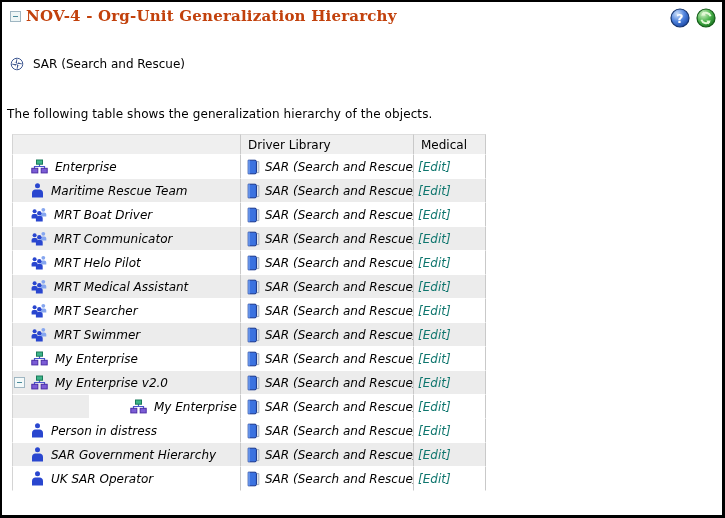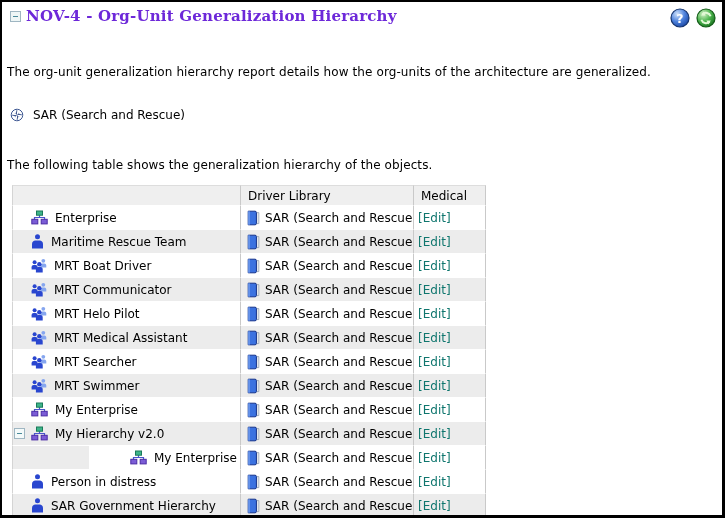--- a/index.html
+++ b/index.html
@@ -17,21 +17,21 @@
   .titlebar { display:flex; align-items:flex-start; padding:5px 6px 0 8px; }
   .collapse-box {
     width:11px; height:11px; margin-top:4px;
     border:1px solid #9fb6c2; background:#eef6f6;
     display:inline-flex; align-items:center; justify-content:center;
     cursor:pointer; flex:0 0 auto;
   }
   .collapse-box::before { content:""; width:5px; height:1px; background:#4a8a9a; }
   .page-title {
     font-family:"DejaVu Serif","Liberation Serif",serif;
-    font-weight:bold; font-size:15px; color:#6d28d9;
+    font-weight:bold; font-size:15px; color:#c2410c;
     margin-left:5px; letter-spacing:.2px; flex:1 1 auto;
   }
   .tb-icons { display:flex; gap:6px; flex:0 0 auto; margin-top:1px; }
   .tb-icons svg { display:block; cursor:pointer; }
   
   .desc1 { margin:37px 5px 0 5px; letter-spacing:.1px; }
   .tree-item { margin:29px 0 0 8px; display:flex; align-items:center; gap:9px; }
   .tree-item svg { display:block; }
   .desc2 { margin:36px 5px 0 5px; letter-spacing:.1px; }
   
@@ -42,21 +42,21 @@
   }
   .hier th, .hier td {
     border-right:1px solid #c9c9c9;
     border-bottom:1px solid #fff;
     font-weight:normal; text-align:left;
     overflow:hidden; white-space:nowrap;
     vertical-align:middle;
   }
   .hier th { background:#efefef; height:21px; padding-left:7px; border-top:1px solid #ddd; }
   .hier th:first-child, .hier td:first-child { border-left:1px solid #d4d4d4; }
-  .hier td { height:23px; }
+  .hier td { height:23px;font-style:italic; }
   tr.shade-gray td { background:#ececec; }
   tr.shade-white td { background:#ffffff; }
   .name-flex { display:flex; align-items:center; height:23px; position:relative; }
   .toggle-zone { width:18px; flex:0 0 auto; display:flex; align-items:center; justify-content:flex-start; padding-left:1px; }
   .row-icon { flex:0 0 auto; margin-right:7px; display:inline-flex; }
   .row-icon svg { display:block; }
   .minus-toggle {
     width:11px; height:11px;
     border:1px solid #9fb6c2; background:#f4fafa;
     display:inline-flex; align-items:center; justify-content:center;
@@ -105,21 +105,20 @@
           <circle cx="10" cy="10" r="9" fill="url(#gg)" stroke="#145c18" stroke-width="1.2"></circle>
           <path d="M14.6 8.2 A5 5 0 0 0 6.4 6.2" fill="none" stroke="#e2f8d6" stroke-width="2"></path>
           <polygon points="7.6,3.4 5.2,7.4 9.6,7.6" fill="#e2f8d6"></polygon>
           <path d="M5.4 11.8 A5 5 0 0 0 13.6 13.8" fill="none" stroke="#e2f8d6" stroke-width="2"></path>
           <polygon points="12.4,16.6 14.8,12.6 10.4,12.4" fill="#e2f8d6"></polygon>
         </svg>
       </span>
     </div>
   </div>
 
-  <p class="desc1">The org-unit generalization hierarchy report details how the org-units of the architecture are generalized.</p>
 
   <div class="tree-item">
     <span>
       <svg width="14" height="14" viewBox="0 0 16 16">
         <circle cx="8" cy="8" r="6.6" fill="#ffffff" stroke="#35508e" stroke-width="1.1"></circle>
         <path d="M8 0.8 L9.6 6.4 L15.2 8 L9.6 9.6 L8 15.2 L6.4 9.6 L0.8 8 L6.4 6.4 Z" fill="#41588f"></path>
         <path d="M8 0.8 L9.6 6.4 L8 8 Z M15.2 8 L9.6 9.6 L8 8 Z M8 15.2 L6.4 9.6 L8 8 Z M0.8 8 L6.4 6.4 L8 8 Z" fill="#ffffff"></path>
       </svg>
     </span>
     <span>SAR (Search and Rescue)</span>
@@ -419,21 +418,21 @@
                 <span class="minus-toggle"></span>
               </span>
               <span class="row-icon">
                 <svg width="17" height="15" viewBox="0 0 17 15">
                   <path d="M8.5 5 V7.5 M3.5 10 V7.5 H13.5 V10" fill="none" stroke="#4a55cc" stroke-width="1.2"></path>
                   <rect x="5.5" y="1" width="6" height="4.2" fill="#3eb489" stroke="#1a7a5a" stroke-width="1"></rect>
                   <rect x="0.8" y="9.3" width="6" height="4.6" fill="#7b5cd6" stroke="#4b2ca6" stroke-width="1"></rect>
                   <rect x="10.2" y="9.3" width="6" height="4.6" fill="#7b5cd6" stroke="#4b2ca6" stroke-width="1"></rect>
                 </svg>
               </span>
-              <span>My Hierarchy v2.0</span>
+              <span>My Enterprise v2.0</span>
             </div>
           </td>
           <td>
             <div class="owner-flex">
               <span class="row-icon">
                 <svg width="14" height="16" viewBox="0 0 14 16">
                   <path d="M10.8 2.6 h2 v11 h-2 Z" fill="#ffffff" stroke="#8d99aa" stroke-width="0.8"></path>
                   <path d="M2.2 1.2 h6.8 a1.4 1.4 0 0 1 1.4 1.4 v10.8 a1.4 1.4 0 0 1 -1.4 1.4 H2.2 Z" fill="#3b72e0" stroke="#16348c" stroke-width="1"></path>
                   <path d="M2.2 1.2 h1.6 v13.6 H2.2 Z" fill="#6f9bee"></path>
                 </svg>

